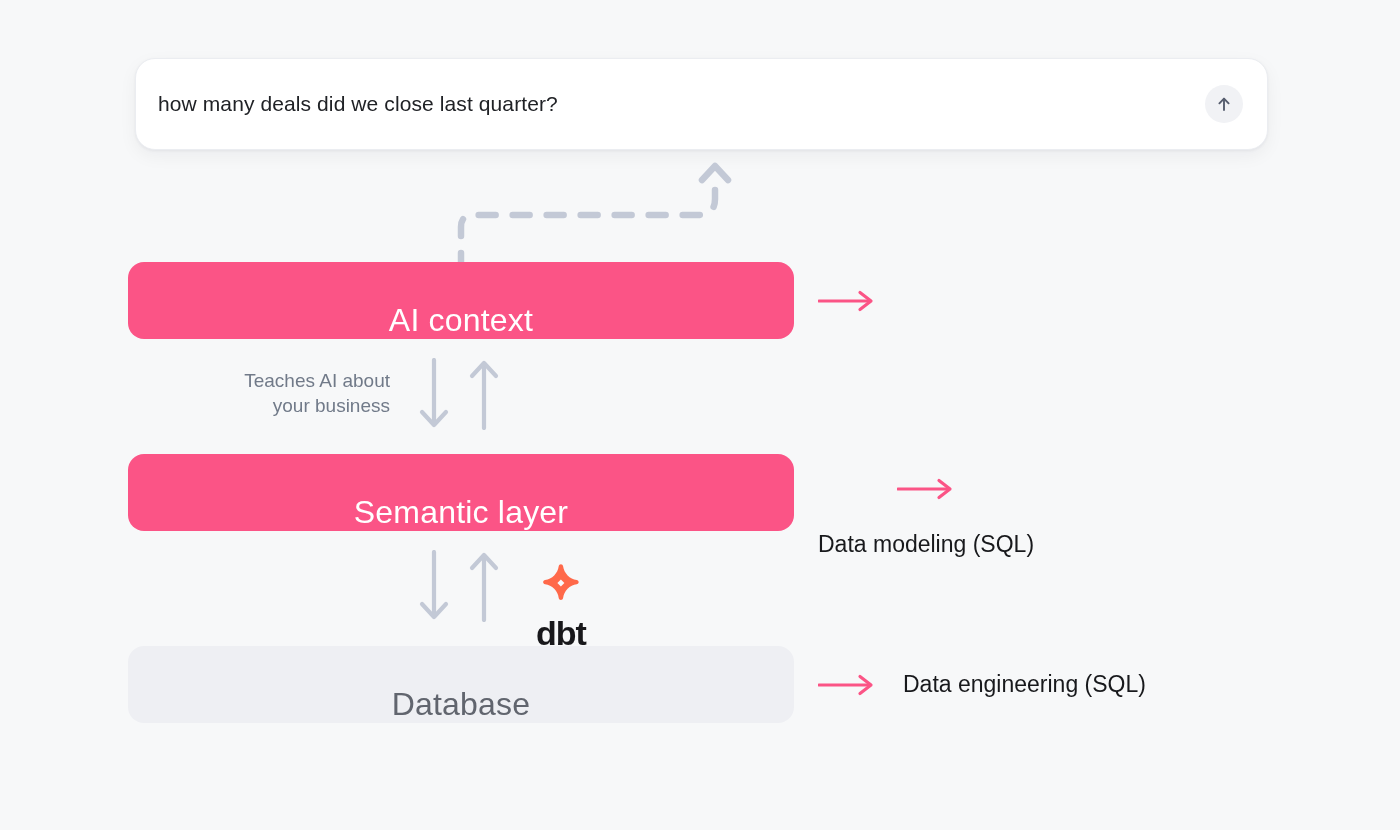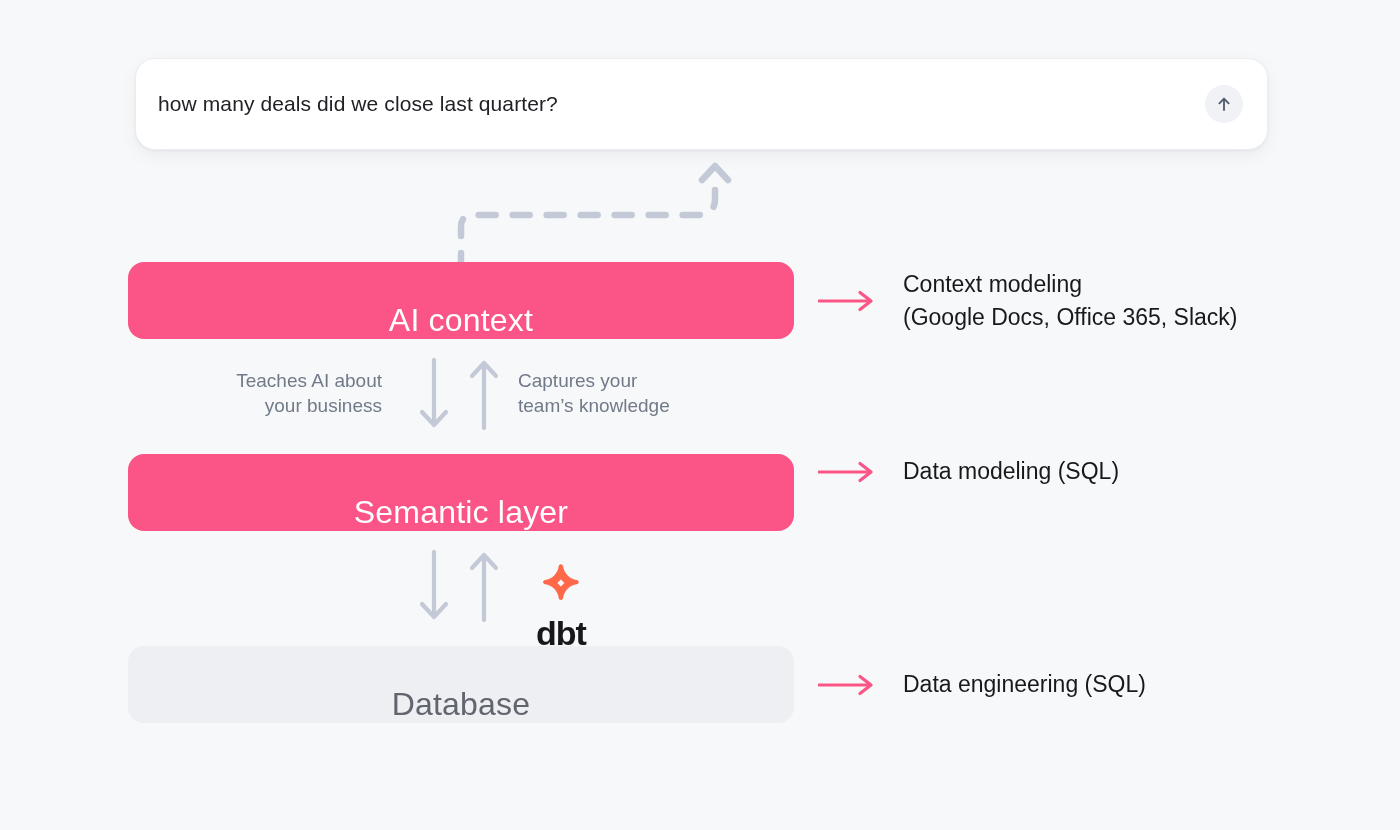--- a/index.html
+++ b/index.html
@@ -64,34 +64,34 @@
   
   .callout {
     position:absolute; left:818px;
     display:flex; align-items:center; gap:27px;
   }
   .callout-text {
     font-size:23px; line-height:33px; color:#18191c;
     white-space:pre-line;
   }
   #callout-context  { top:263px; height:75px; }
-  #callout-semantic { top:434px; height:75px; }
+  #callout-semantic { top:477px; height:75px;flex-direction:column; }
   #callout-database { top:647px; height:75px;gap:27px; }
   .pink-arrow { flex:0 0 auto; display:block; }
 
   
   .gap-group { position:absolute; display:flex; align-items:center; }
   #gap-upper { left:128px; top:358px; width:666px; height:72px; }
   #gap-lower { left:128px; top:550px; width:666px; height:72px; }
 
   .gap-caption {
     font-size:19px; line-height:25px; color:#717a89;
     white-space:pre-line;
   }
-  #caption-teaches  { position:absolute; left:0px;   width:254px; text-align:right; top:10px; }
+  #caption-teaches  { position:absolute; left:8px;   width:254px; text-align:right; top:10px; }
   #caption-captures { position:absolute; left:390px; width:280px; text-align:left;  top:10px; }
 
   .exchange-arrows { position:absolute; left:286px; top:0; width:110px; height:72px; }
 
   
   #dbt-logo {
     position:absolute; left:536px; top:562px;
     display:flex; align-items:center; gap:8px;flex-direction:column;
   }
   #dbt-wordmark {
@@ -131,22 +131,20 @@
 
   <div id="box-database" class="stack-box box-gray">
     <span class="box-label">Database</span>
   </div>
 
   <div id="callout-context" class="callout">
     <svg class="pink-arrow" width="58" height="24" viewBox="0 0 58 24">
       <path d="M1 12 H50" stroke="#fb5486" stroke-width="3.2" stroke-linecap="round"></path>
       <path d="M42 3.5 L53 12 L42 20.5" stroke="#fb5486" stroke-width="3.2" fill="none" stroke-linecap="round" stroke-linejoin="round"></path>
     </svg>
-    <span class="callout-text">Context modeling
-(Google Docs, Office 365, Slack)</span>
   </div>
 
   <div id="callout-semantic" class="callout">
     <svg class="pink-arrow" width="58" height="24" viewBox="0 0 58 24">
       <path d="M1 12 H50" stroke="#fb5486" stroke-width="3.2" stroke-linecap="round"></path>
       <path d="M42 3.5 L53 12 L42 20.5" stroke="#fb5486" stroke-width="3.2" fill="none" stroke-linecap="round" stroke-linejoin="round"></path>
     </svg>
     <span class="callout-text">Data modeling (SQL)</span>
   </div>
 
@@ -168,22 +166,20 @@
         <path d="M20 2 L20 66" stroke="#c3c9d6" stroke-width="4.2" stroke-linecap="round"></path>
         <path d="M8 54 L20 67 L32 54" stroke="#c3c9d6" stroke-width="4.2" fill="none" stroke-linecap="round" stroke-linejoin="round"></path>
       </g>
 
       <g>
         <path d="M70 70 L70 6" stroke="#c3c9d6" stroke-width="4.2" stroke-linecap="round"></path>
         <path d="M58 18 L70 5 L82 18" stroke="#c3c9d6" stroke-width="4.2" fill="none" stroke-linecap="round" stroke-linejoin="round"></path>
       </g>
     </svg>
 
-    <span id="caption-captures" class="gap-caption">Captures your
-team’s knowledge</span>
   </div>
 
   <div id="gap-lower" class="gap-group">
     <svg class="exchange-arrows" viewBox="0 0 110 72">
       <g>
         <path d="M20 2 L20 66" stroke="#c3c9d6" stroke-width="4.2" stroke-linecap="round"></path>
         <path d="M8 54 L20 67 L32 54" stroke="#c3c9d6" stroke-width="4.2" fill="none" stroke-linecap="round" stroke-linejoin="round"></path>
       </g>
       <g>
         <path d="M70 70 L70 6" stroke="#c3c9d6" stroke-width="4.2" stroke-linecap="round"></path>

